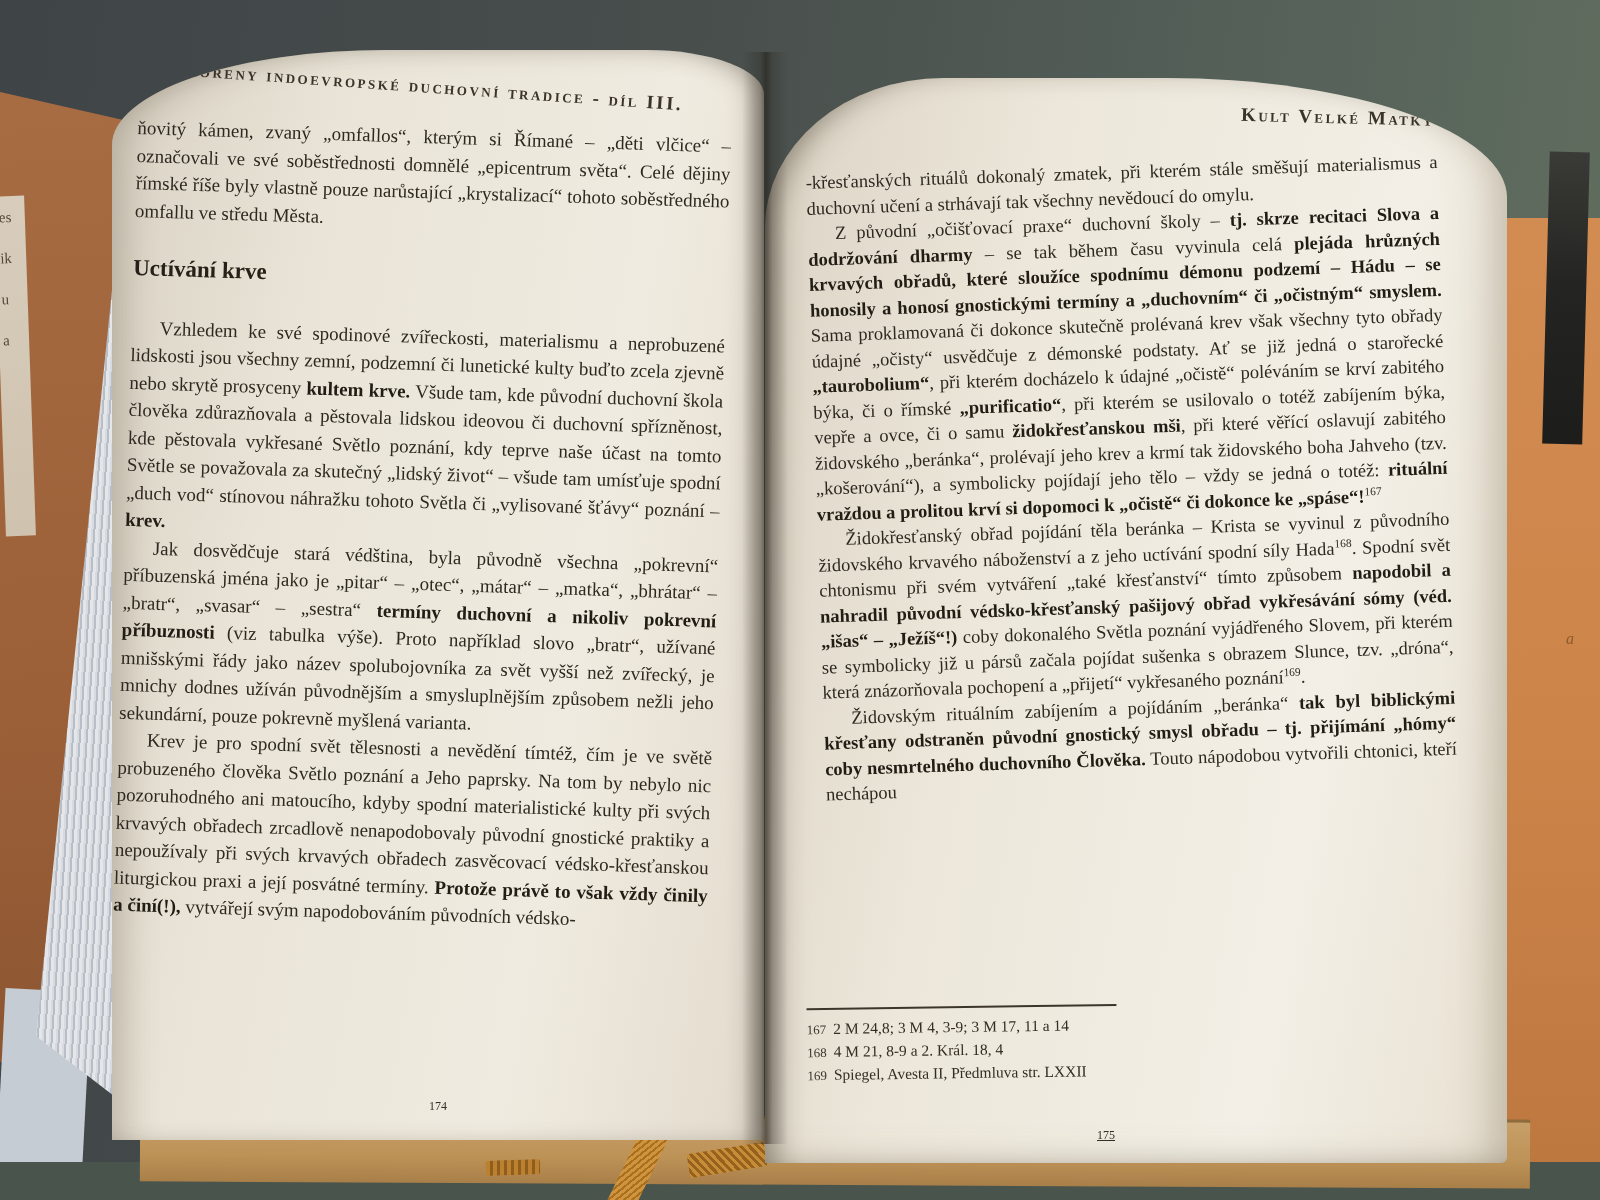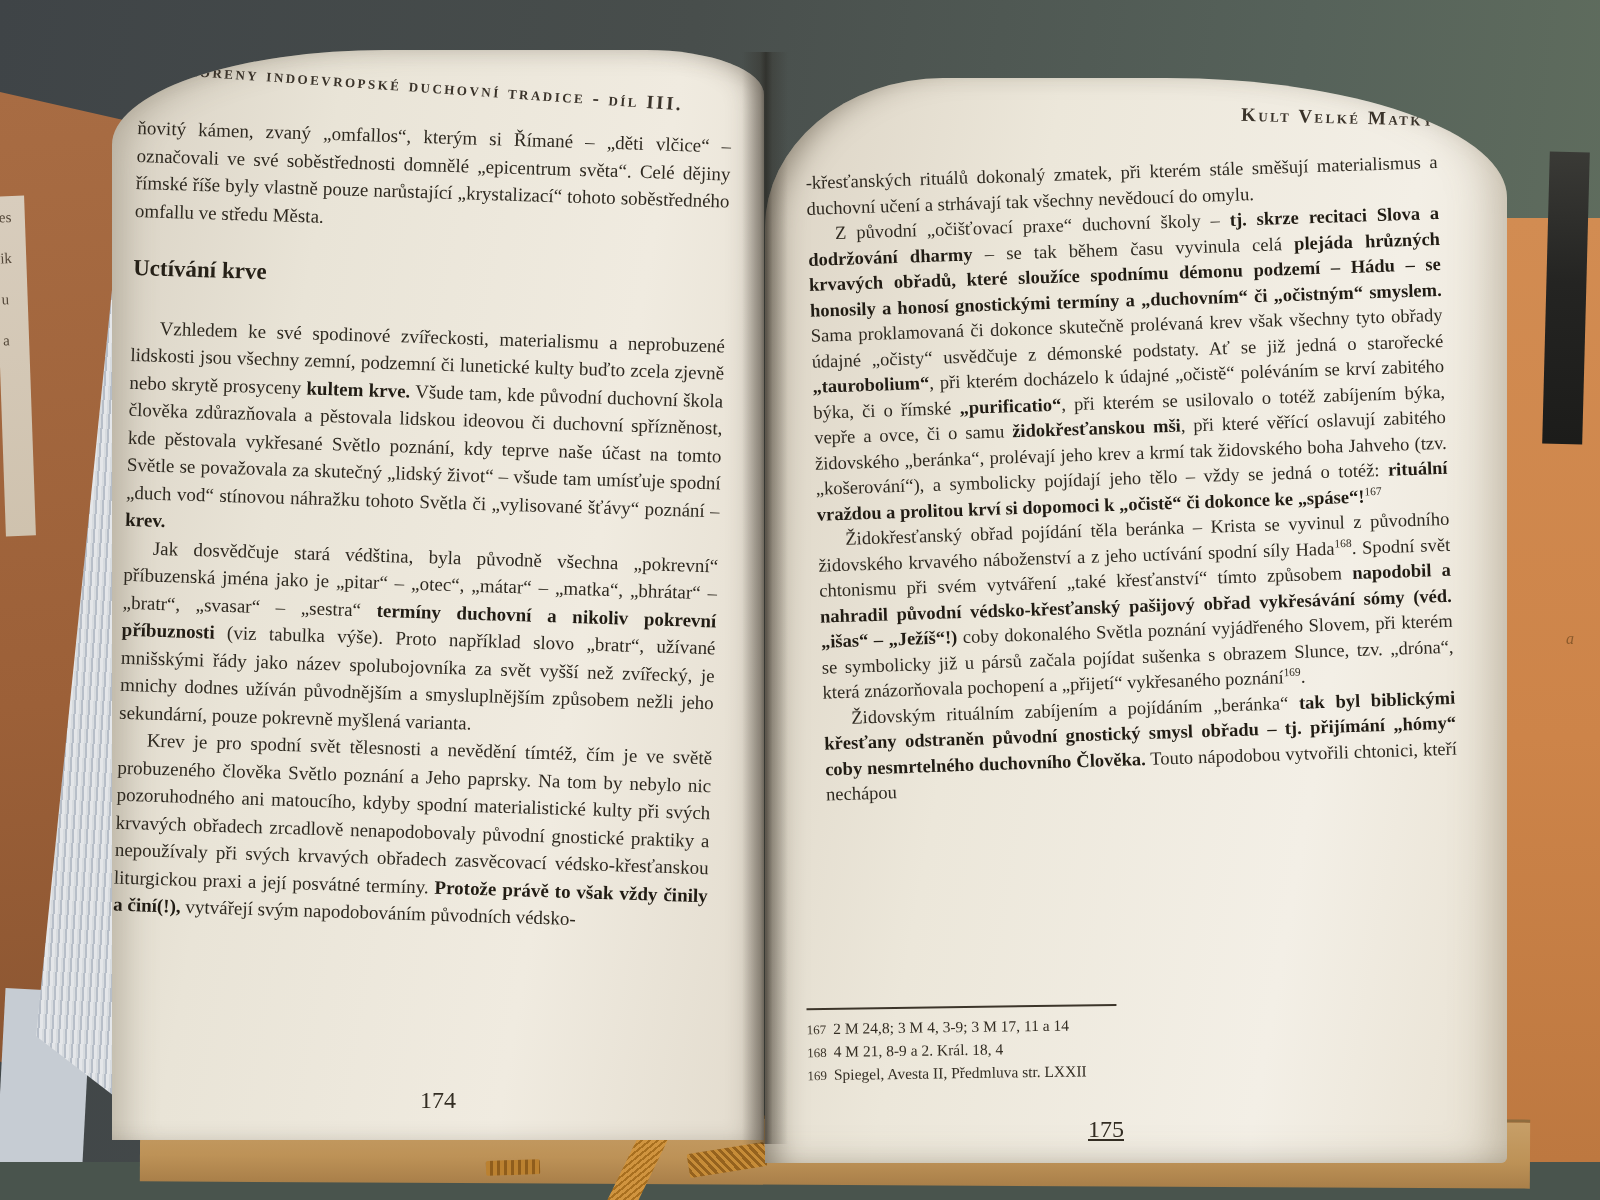--- a/index.html
+++ b/index.html
@@ -67,21 +67,21 @@
   .para.indent{text-indent:1.5em;}
   .para .b{font-weight:bold;color:#211c14;}
   .para sup{font-size:0.62em;line-height:0;}
   .sec-heading{font-size:23px;font-weight:bold;color:#262118;margin:30px 0 32px 0;text-align:left;}
 
   .fn-block{position:absolute;left:42px;right:92px;bottom:80px;transform:rotate(-0.8deg);}
   .fn-rule{width:310px;border-top:2px solid #3c352a;margin-bottom:8px;}
   .footnote{font-size:15.5px;line-height:22px;color:#332d23;text-align:left;}
   .footnote .fn-num{font-size:13px;margin-right:7px;color:#3c352a;}
 
-  .page-number{position:absolute;bottom:26px;left:0;right:0;text-align:center;font-size:24px;color:#332d23;}
+  .page-number{position:absolute;bottom:26px;left:0;right:0;text-align:center;font-size:12px;color:#332d23;}
   .right-page .page-number{right:60px;bottom:20px;text-decoration:underline;}
 </style>
 </head>
 <body>
 
 <div class="scene">
 
   <div class="left-book"></div>
   <div class="left-sliver">
       <span class="fragment">es</span>

